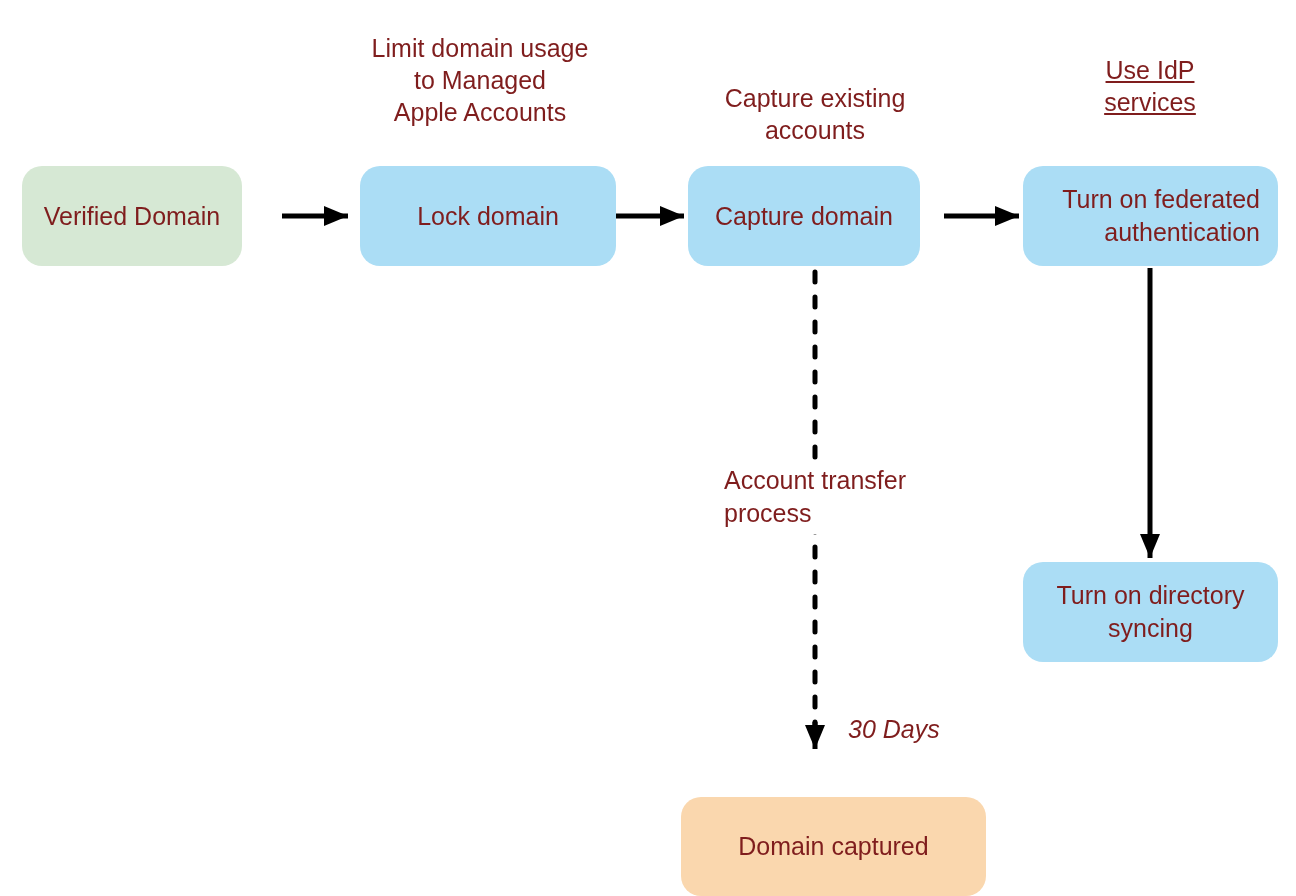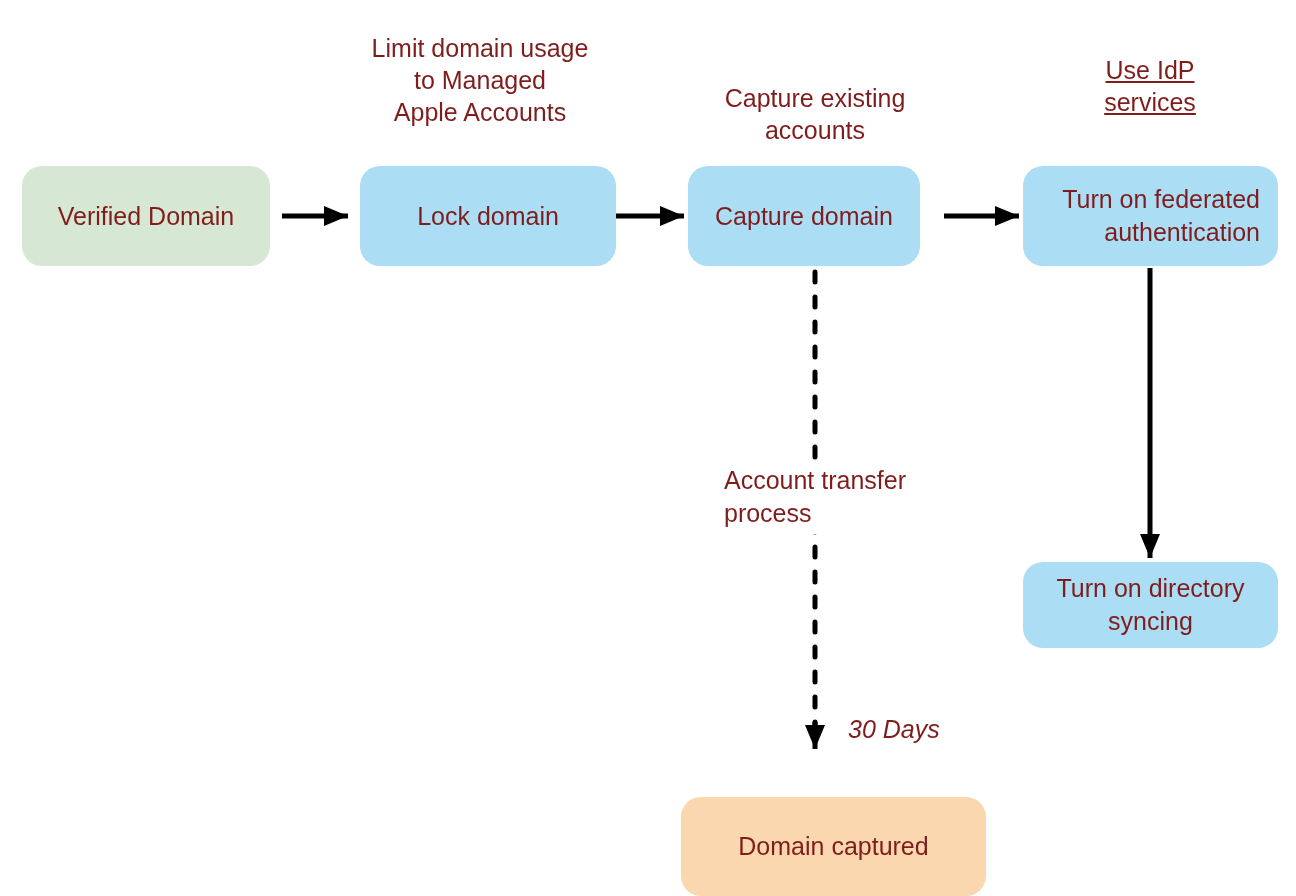--- a/index.html
+++ b/index.html
@@ -93,34 +93,34 @@
   </div>
   <div class="heading" style="left:675px; top:54px; width:280px;margin-top:28px;">
     <span class="multiline">Capture existing
 accounts</span>
   </div>
   <div class="heading" style="left:1010px; top:54px; width:280px;text-decoration:underline;">
     <span class="multiline">Use IdP
 services</span>
   </div>
 
-  <div class="node" style="left: 22px; top: 166px; width: 248px; height: 100px; background: rgb(214, 232, 212);">
+  <div class="node" style="left: 22px; top: 166px; width: 220px; height: 100px; background: rgb(214, 232, 212);">
     <span>Verified Domain</span>
   </div>
   <div class="node" style="left: 352px; top: 166px; width: 256px; height: 100px; background: rgb(171, 221, 245); margin-left: 8px;">
     <span>Lock domain</span>
   </div>
   <div class="node" style="left: 688px; top: 166px; width: 232px; height: 100px; background: rgb(171, 221, 245);">
     <span>Capture domain</span>
   </div>
   <div class="node" style="left: 1023px; top: 166px; width: 255px; height: 100px; background: rgb(171, 221, 245); text-align: right;">
     <span>Turn on federated authentication</span>
   </div>
 
-  <div class="node" style="left: 1023px; top: 562px; width: 255px; height: 86px; background: rgb(171, 221, 245);">
+  <div class="node" style="left: 1023px; top: 562px; width: 255px; height: 100px; background: rgb(171, 221, 245);">
     <span>Turn on directory syncing</span>
   </div>
   <div class="node" style="left: 681px; top: 753px; width: 305px; height: 99px; background: rgb(250, 215, 174); margin-top: 44px;">
     <span>Domain captured</span>
   </div>
 
   <div class="edge-label" style="left:815px; top:460px;">
     <span class="multiline">Account transfer
 process</span>
   </div>

